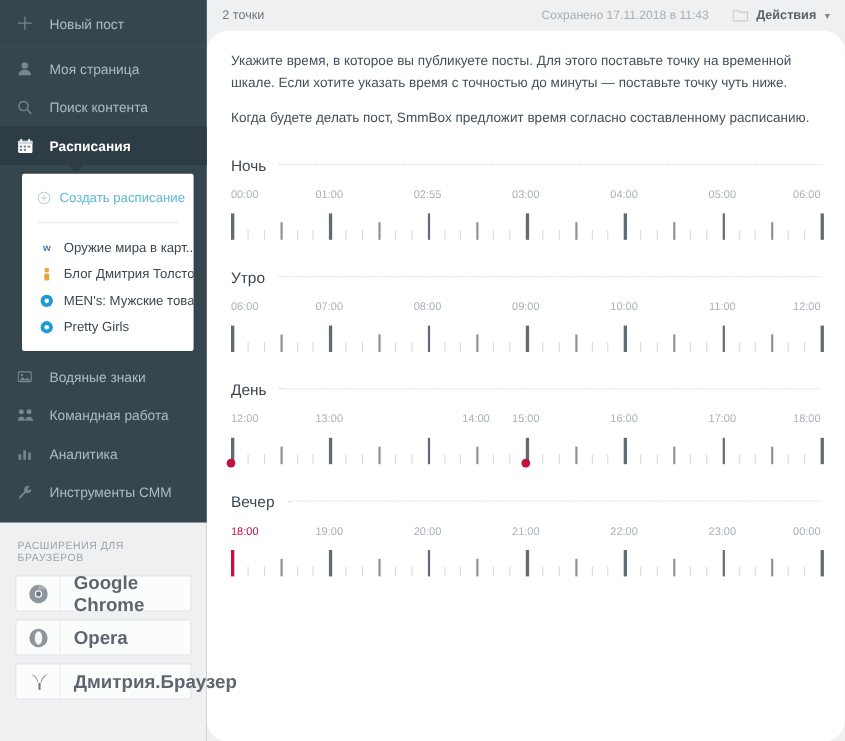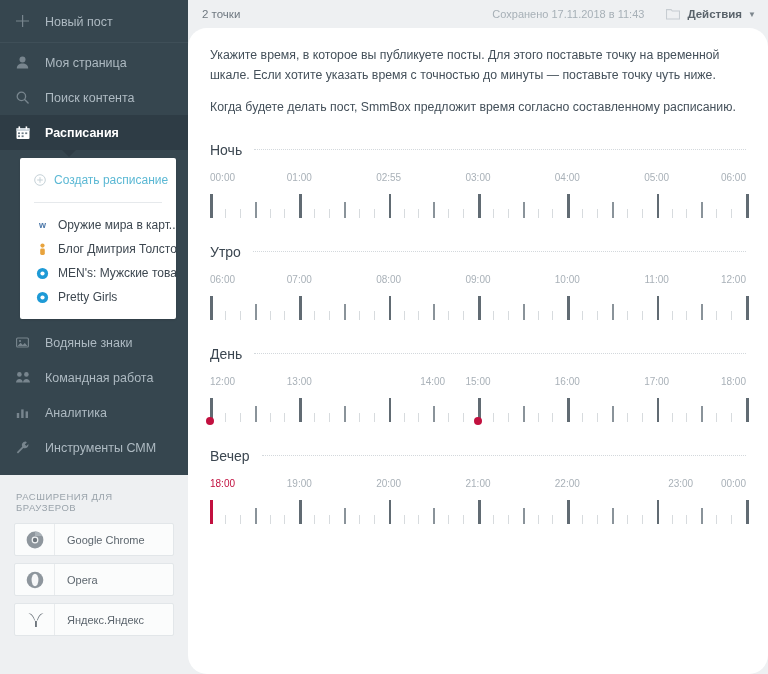--- a/index.html
+++ b/index.html
@@ -72,21 +72,21 @@
   .ext-item {
     display: flex; align-items: center; height: 33px;
     background: #fbfcfc; border: 1px solid #e2e6e9; border-radius: 2px;
     margin-bottom: 7px; cursor: pointer;
   }
   .ext-ico {
     width: 40px; min-width: 40px; display: flex;
     align-items: center; justify-content: center;
     border-right: 1px solid #e8ebed; height: 100%;
   }
-  .ext-label { font-size: 11px; color: #5d666e; padding-left: 12px; }
+  .ext-label { font-size: 17px; color: #5d666e; padding-left: 12px; font-weight: bold; }
 
   
   .main { flex: 1; height: 674px; background: #eef0f2; display: flex; flex-direction: column; }
   .topbar {
     height: 28px; min-height: 28px; display: flex; align-items: center;
     padding: 0 12px 0 14px; background: #eef0f2;
   }
   .topbar-title { font-size: 11.5px; color: #6f7880; }
   .topbar-spacer { flex: 1; }
   .saved { font-size: 11px; color: #a7b0b7; margin-right: 22px; }
@@ -312,21 +312,21 @@
         </span>
         <span class="ext-label">Opera</span>
       </div>
 
       <div class="ext-item">
         <span class="ext-ico">
           <svg width="18" height="18" viewBox="0 0 18 18">
               <path d="M2.4 2.2c2.2 0 4.4 1.6 5.4 4.1L9 9.2V16h1.9V9.2l1.2-2.9c1-2.5 3.2-4.1 5.4-4.1-2.6 1-4.3 3-5.1 5.3-.5 1.4-.9 2.4-2.4 2.4s-1.9-1-2.4-2.4C6.7 5.2 5 3.2 2.4 2.2z" fill="#6e767d"></path>
             </svg>
         </span>
-        <span class="ext-label">Яндекс.Яндекс</span>
+        <span class="ext-label">Дмитрия.Браузер</span>
       </div>
 
     </div>
   </div>
 
   <div class="main">
 
     <div class="topbar">
       <span class="topbar-title">2 точки</span>
       <span class="topbar-spacer"></span>
@@ -523,21 +523,21 @@
               <span class="period-name">Вечер</span>
               <span class="period-rule"></span>
             </div>
             <div class="ruler">
               <div class="labels">
                 <span class="hour-label first hot" style="left: 0%;">18:00</span>
                 <span class="hour-label" style="left: 16.6667%;">19:00</span>
                 <span class="hour-label" style="left: 33.3333%;">20:00</span>
                 <span class="hour-label" style="left: 50%;">21:00</span>
                 <span class="hour-label" style="left: 66.6667%;">22:00</span>
-                <span class="hour-label" style="left: 83.3333%; margin-left: 24px;">23:00</span>
+                <span class="hour-label" style="left: 83.3333%;">23:00</span>
                 <span class="hour-label last" style="left: 100%;">00:00</span>
               </div>
               <div class="ticks">
                 <span class="tick major hot" style="left: 0%;"></span>
                 <span class="tick minor" style="left: 2.77778%;"></span>
                 <span class="tick minor" style="left: 5.55556%;"></span>
                 <span class="tick half" style="left: 8.33333%;"></span>
                 <span class="tick minor" style="left: 11.1111%;"></span>
                 <span class="tick minor" style="left: 13.8889%;"></span>
                 <span class="tick major" style="left: 16.6667%;"></span>

